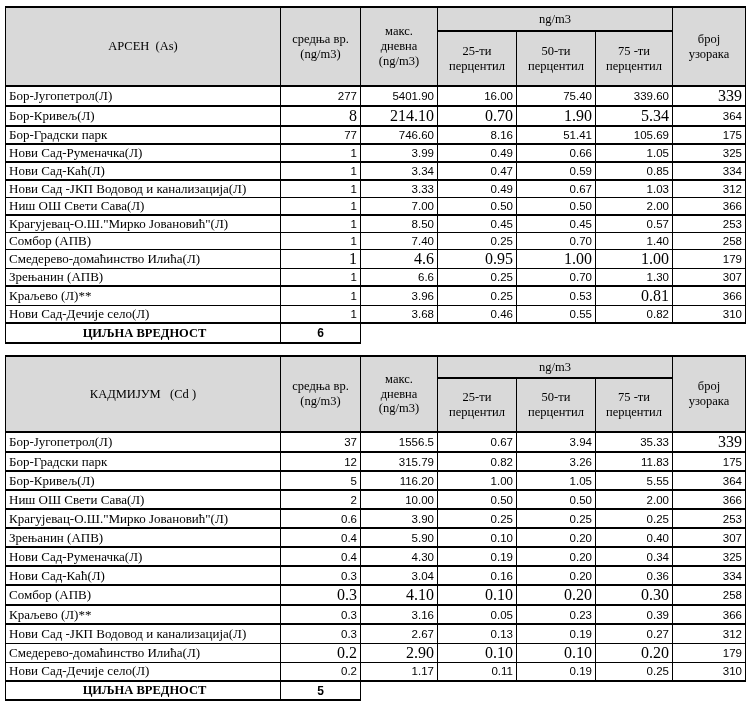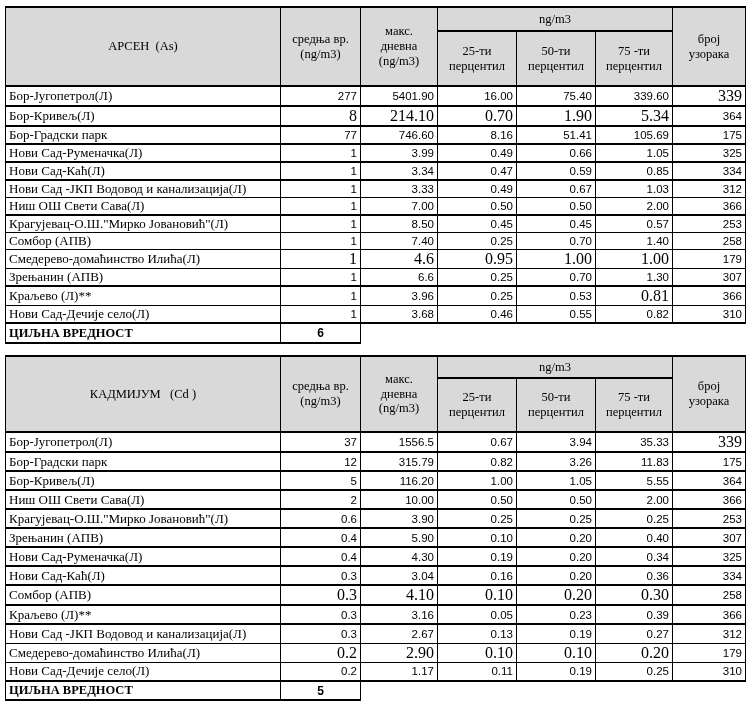--- a/index.html
+++ b/index.html
@@ -50,21 +50,21 @@
   }
   .grid td.num.small {
     font-family:"Liberation Serif", serif;
     font-size:16px;
   }
   tr.thick td { border-bottom-width:2px; }
   tr.lastdata td { border-bottom-width:2px; }
 
   tr.target td { border-top-width:2px; border-bottom-width:2px; height:100%; }
   tr.target td.tname {
-    font-weight:bold; font-size:12.5px; vertical-align:middle; padding-left:3px;
+    font-weight:bold; font-size:12.5px; vertical-align:middle; padding-left:3px;text-align:center;
   }
   tr.target td.tval {
     font-family:"Liberation Sans", sans-serif;
     font-weight:bold; font-size:12px; text-align:center; vertical-align:middle;
   }
   tr.target td.trest { border:none; background:#ffffff; }
 
   
   .t-arsenic tr.unit-row { height:24px; }
   .t-arsenic tr.sub-row  { height:55px; }

